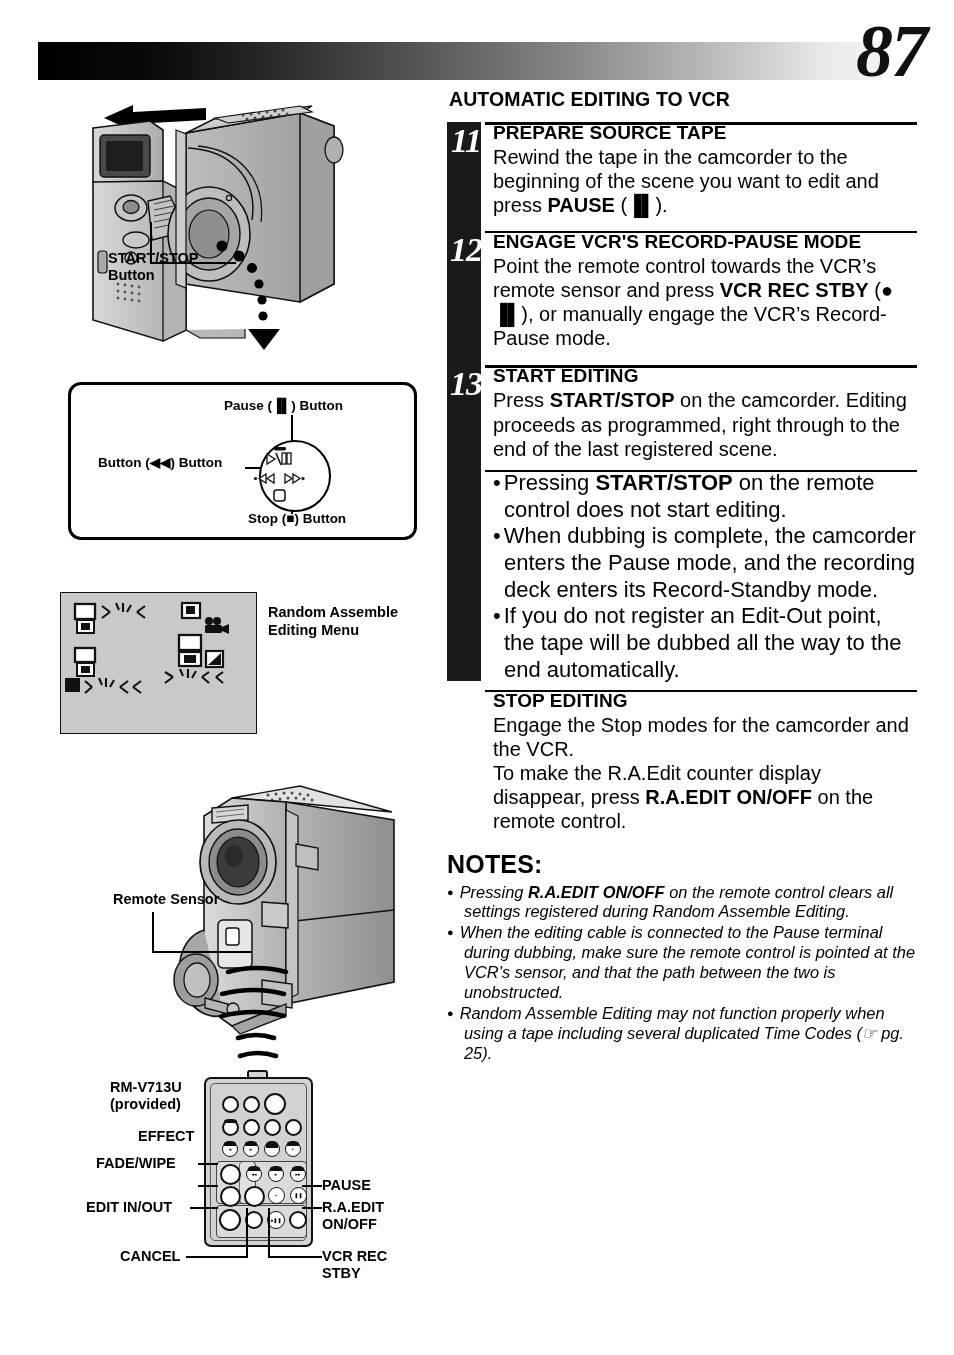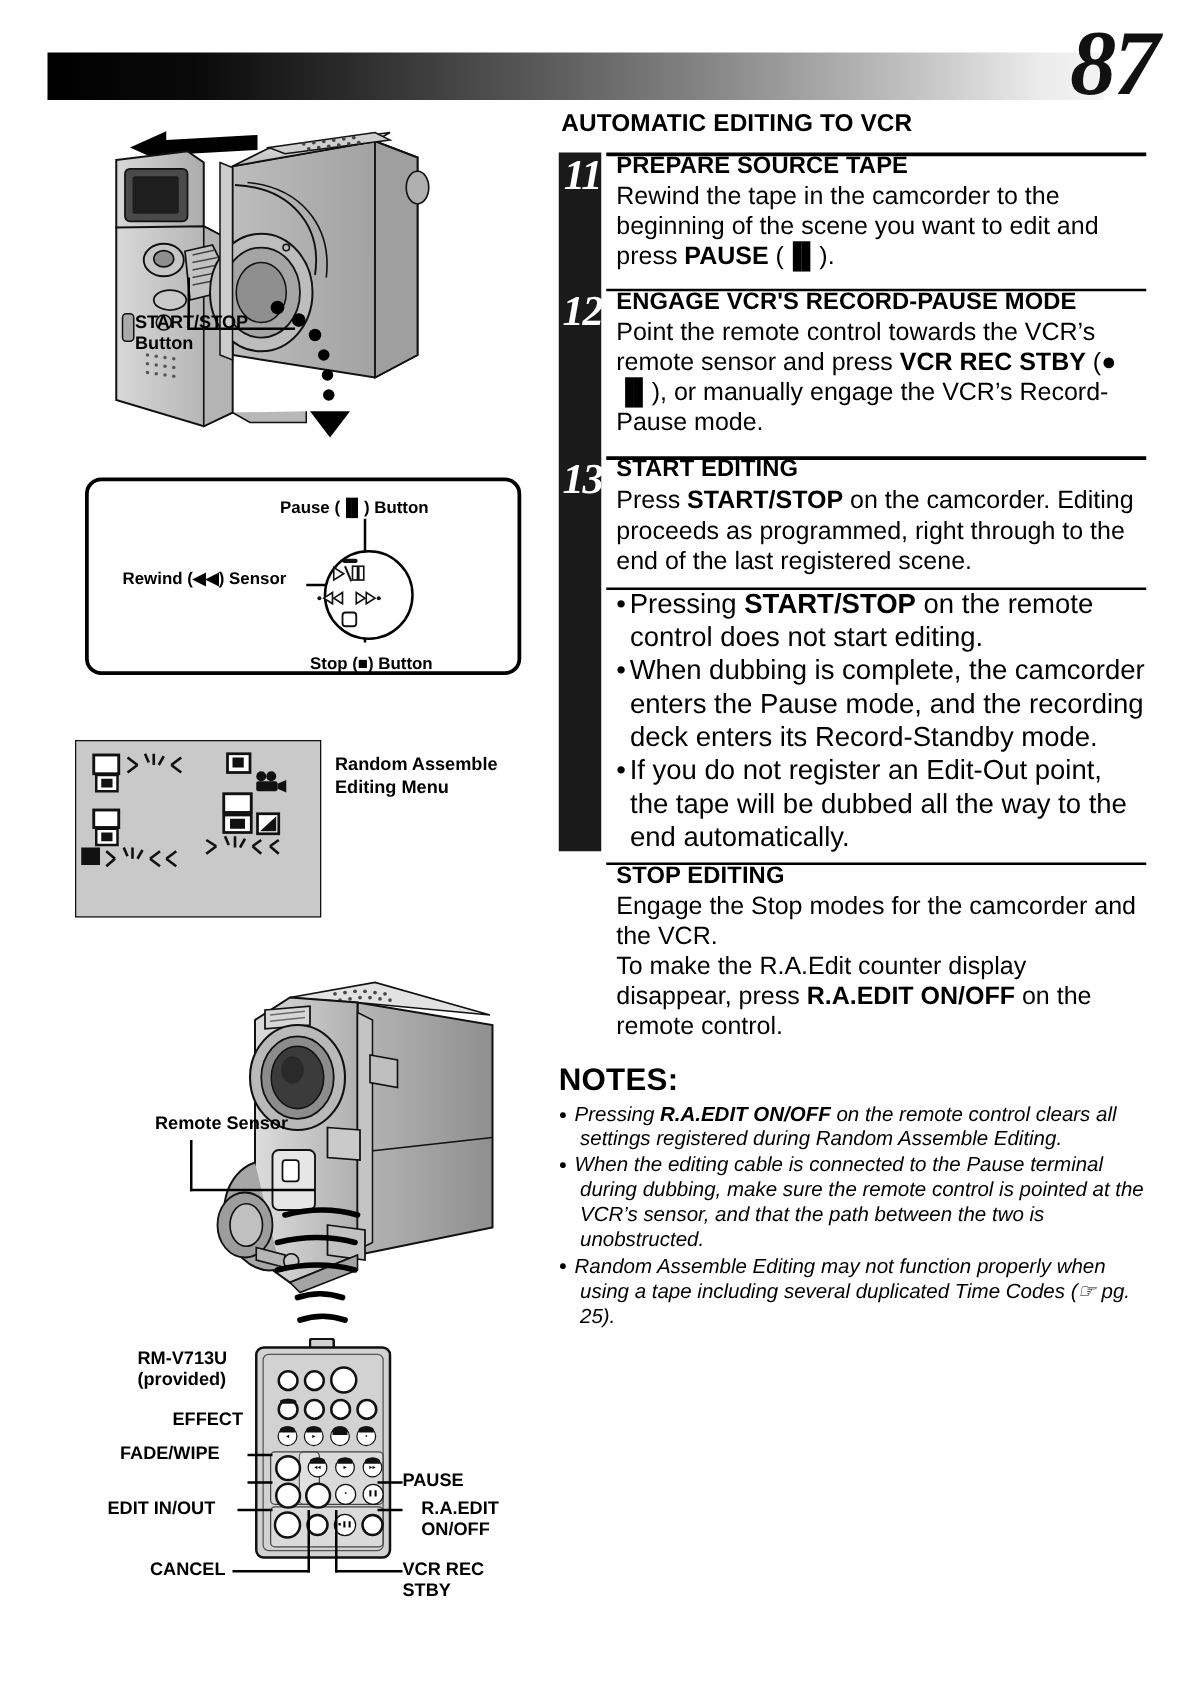--- a/index.html
+++ b/index.html
@@ -189,24 +189,24 @@
     <div class="lead" style="left:150px;top:222px;width:2.4px;height:42px;"></div>
     <div class="lead" style="left:150px;top:262px;width:86px;height:2.4px;"></div>
     <div class="callout" style="left:108px;top:250px;width:140px;white-space:pre-line;">START/STOP
 Button</div>
 
     <div id="button-box"></div>
 
     <div class="bb-label" style="left:224px;top:398px;">Pause (▐▌) Button</div>
     <div class="lead" style="left:291px;top:415px;width:2.3px;height:27px;"></div>
 
-    <div class="bb-label" style="left:98px;top:454px;">Rewind (◀◀) Sensor</div>
+    <div class="bb-label" style="left:98px;top:454px;">Button (◀◀) Button</div>
     <div class="lead" style="left:245px;top:467px;width:22px;height:2.3px;"></div>
 
-    <div class="bb-label" style="left:248px;top:511px;margin-top:12px;">Stop (■) Button</div>
+    <div class="bb-label" style="left:248px;top:511px;">Stop (■) Button</div>
     <div class="lead" style="left:291px;top:492px;width:2.3px;height:22px;"></div>
 
     <div id="dial"></div>
     <svg width="90" height="90" style="position:absolute;left:248px;top:430px">
 
       <polygon points="19,24 27,29 19,34" fill="#fff" stroke="#111" stroke-width="1.3"></polygon>
       <line x1="28" y1="23" x2="33" y2="35" stroke="#111" stroke-width="1.6"></line>
       <rect x="34" y="23" width="4" height="11" fill="none" stroke="#111" stroke-width="1.3"></rect>
       <rect x="39" y="23" width="4" height="11" fill="none" stroke="#111" stroke-width="1.3"></rect>
       <rect x="26" y="17" width="12" height="3.4" rx="1.4" fill="#111"></rect>
@@ -356,21 +356,21 @@
 
       <g fill="none" stroke="#000" stroke-width="4.5" stroke-linecap="round">
         <path d="M228,190 Q258,182 286,190"></path>
         <path d="M222,212 Q254,204 284,212"></path>
         <path d="M222,234 Q254,226 284,234"></path>
         <path d="M238,256 Q256,250 274,256"></path>
         <path d="M240,274 Q258,268 276,274"></path>
       </g>
     </svg>
 
-    <div class="callout" style="left:124px;top:891px;">Remote Sensor</div>
+    <div class="callout" style="left:113px;top:891px;">Remote Sensor</div>
     <div class="lead" style="left:152px;top:912px;width:2.4px;height:41px;"></div>
     <div class="lead" style="left:152px;top:951px;width:100px;height:2.4px;"></div>
 
     <div id="remote-nub"></div>
     <div id="remote">
       <div id="remote-inner"></div>
 
       <div class="rbtn" style="left:16px;top:17px;width:17px;height:17px;"></div>
       <div class="rbtn" style="left:37px;top:17px;width:17px;height:17px;"></div>
       <div class="rbtn" style="left:58px;top:14px;width:22px;height:22px;"></div>
@@ -425,21 +425,21 @@
     <div class="callout" style="left:86px;top:1199px;">EDIT IN/OUT</div>
     <div class="lead" style="left:190px;top:1207px;width:28px;height:2.3px;"></div>
 
     <div class="callout" style="left:120px;top:1248px;">CANCEL</div>
     <div class="lead" style="left:186px;top:1256px;width:62px;height:2.3px;"></div>
     <div class="lead" style="left:246px;top:1208px;width:2.3px;height:50px;"></div>
 
     <div class="callout" style="left:322px;top:1177px;">PAUSE</div>
     <div class="lead" style="left:302px;top:1185px;width:20px;height:2.3px;"></div>
 
-    <div class="callout" style="left:322px;top:1199px;white-space:pre-line;margin-left:15px;">R.A.EDIT
+    <div class="callout" style="left:322px;top:1199px;white-space:pre-line;">R.A.EDIT
 ON/OFF</div>
     <div class="lead" style="left:302px;top:1207px;width:20px;height:2.3px;"></div>
 
     <div class="callout" style="left:322px;top:1248px;white-space:pre-line;">VCR REC
 STBY</div>
     <div class="lead" style="left:268px;top:1256px;width:54px;height:2.3px;"></div>
     <div class="lead" style="left:268px;top:1208px;width:2.3px;height:50px;"></div>
   </div>
 
   <div id="right-col">

